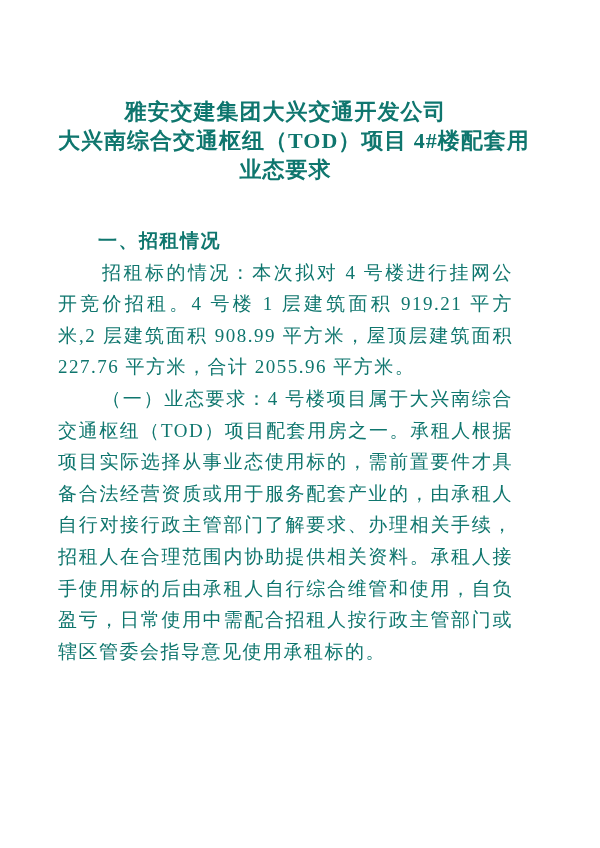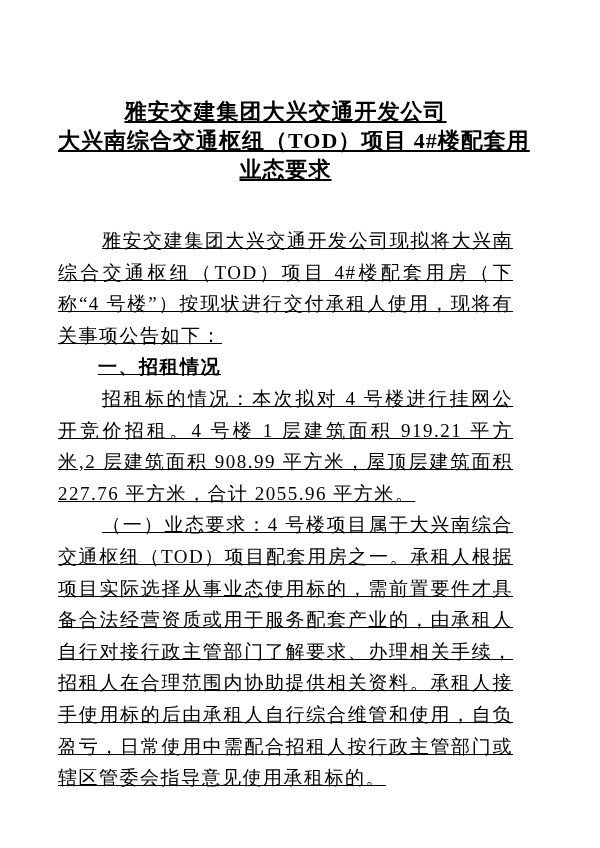--- a/index.html
+++ b/index.html
@@ -6,26 +6,25 @@
     margin: 0;
     padding: 0;
     background: #ffffff;
   }
   .page {
     position: relative;
     width: 600px;
     height: 848px;
     margin: 0 auto;
     background: #ffffff;
-    color: #000000;
+    color: #0f766e;
     box-sizing: border-box;
     padding: 97px 87px 0 58px;
     overflow: hidden;
     font-family: "Liberation Serif", "DejaVu Serif", serif;
-    text-decoration: underline;
   }
   .title {
     margin: 0 0 41px 0;
     font-size: 22px;
     line-height: 29px;
     font-weight: bold;
     text-align: center;
     letter-spacing: 1px;
   }
   .title-line {
@@ -55,21 +54,20 @@
 <body>
 
 <div class="page">
 
   <h1 class="title">
     <span class="title-line">雅安交建集团大兴交通开发公司</span>
     <span class="title-line">大兴南综合交通枢纽（TOD）项目 4#楼配套用</span>
     <span class="title-line">业态要求</span>
   </h1>
 
-  <p class="body-para">雅安交建集团大兴交通开发公司现拟将大兴南综合交通枢纽（TOD）项目 4#楼配套用房（下称“4 号楼”）按现状进行交付承租人使用，现将有关事项公告如下：</p>
 
   <h2 class="section-heading">一、招租情况</h2>
 
 
   <p class="body-para">招租标的情况：本次拟对 4 号楼进行挂网公开竞价招租。4 号楼 1 层建筑面积 919.21 平方米,2 层建筑面积 908.99 平方米，屋顶层建筑面积 227.76 平方米，合计 2055.96 平方米。</p>
 
   <p class="body-para">（一）业态要求：4 号楼项目属于大兴南综合交通枢纽（TOD）项目配套用房之一。承租人根据项目实际选择从事业态使用标的，需前置要件才具备合法经营资质或用于服务配套产业的，由承租人自行对接行政主管部门了解要求、办理相关手续，招租人在合理范围内协助提供相关资料。承租人接手使用标的后由承租人自行综合维管和使用，自负盈亏，日常使用中需配合招租人按行政主管部门或辖区管委会指导意见使用承租标的。</p>
 
 </div>
 

